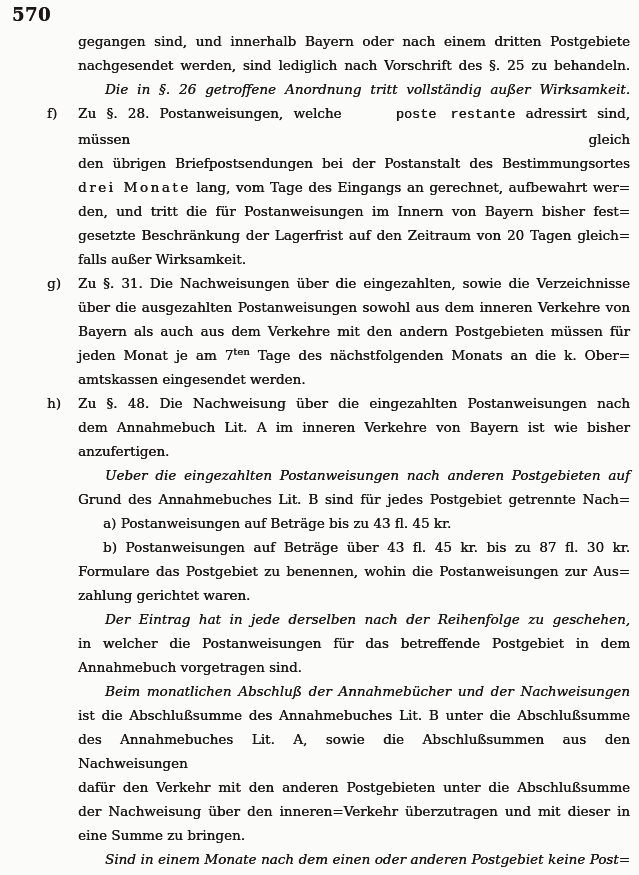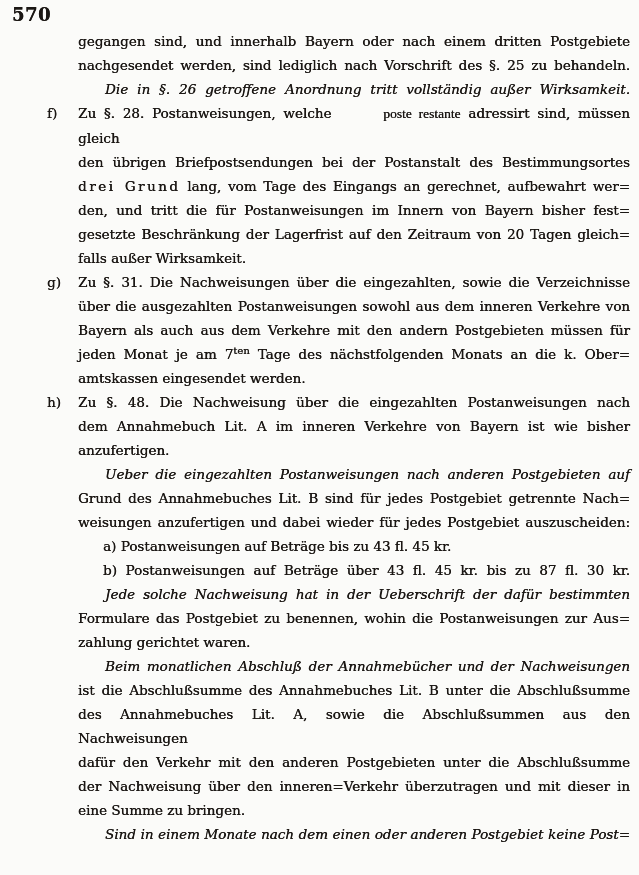--- a/index.html
+++ b/index.html
@@ -39,71 +39,74 @@
   }
   .line.just { text-align: justify; text-align-last: justify; }
   .line.para { padding-left: 27px; font-style: italic; }
   .line.sub  { padding-left: 25px; }
   .hang {
     position: absolute;
     left: -31px;
     top: 0;
   }
   .sperr { letter-spacing: 2.5px; }
-  .roman { font-family: Liberation Serif, serif; margin-left: 44px; }
+  .roman { font-family: Liberation Mono, monospace; margin-left: 44px; }
   sup { font-size: 10px; line-height: 0; }
 </style>
 </head>
 <body>
 
 <div class="sheet">
   <div class="page-number">570</div>
   <div class="text-body">
       <div class="block">
         <div class="line just"><span class="">gegangen sind, und innerhalb Bayern oder nach einem dritten Postgebiete</span></div>
         <div class="line just"><span class="">nachgesendet werden, sind lediglich nach Vorschrift des §. 25 zu behandeln.</span></div>
       </div>
       <div class="block">
         <div class="line para just"><span class="">Die in §. 26 getroffene Anordnung tritt vollständig außer Wirksamkeit.</span></div>
       </div>
       <div class="block">
         <div class="line just"><span class="hang">f)</span><span class="">Zu §. 28. Postanweisungen, welche </span><span class=" roman">poste restante</span><span class=""> adressirt sind, müssen gleich</span></div>
         <div class="line just"><span class="">den übrigen Briefpostsendungen bei der Postanstalt des Bestimmungsortes</span></div>
-        <div class="line just"><span class="sperr">drei Grund</span><span class=""> lang, vom Tage des Eingangs an gerechnet, aufbewahrt wer=</span></div>
+        <div class="line just"><span class="sperr">drei Monate</span><span class=""> lang, vom Tage des Eingangs an gerechnet, aufbewahrt wer=</span></div>
         <div class="line just"><span class="">den, und tritt die für Postanweisungen im Innern von Bayern bisher fest=</span></div>
         <div class="line just"><span class="">gesetzte Beschränkung der Lagerfrist auf den Zeitraum von 20 Tagen gleich=</span></div>
         <div class="line"><span class="">falls außer Wirksamkeit.</span></div>
       </div>
       <div class="block">
         <div class="line just"><span class="hang">g)</span><span class="">Zu §. 31. Die Nachweisungen über die eingezahlten, sowie die Verzeichnisse</span></div>
         <div class="line just"><span class="">über die ausgezahlten Postanweisungen sowohl aus dem inneren Verkehre von</span></div>
         <div class="line just"><span class="">Bayern als auch aus dem Verkehre mit den andern Postgebieten müssen für</span></div>
         <div class="line just"><span class="">jeden Monat je am 7</span><sup class="">ten</sup><span class=""> Tage des nächstfolgenden Monats an die k. Ober=</span></div>
         <div class="line"><span class="">amtskassen eingesendet werden.</span></div>
       </div>
       <div class="block">
         <div class="line just"><span class="hang">h)</span><span class="">Zu §. 48. Die Nachweisung über die eingezahlten Postanweisungen nach</span></div>
         <div class="line just"><span class="">dem Annahmebuch Lit. A im inneren Verkehre von Bayern ist wie bisher</span></div>
         <div class="line"><span class="">anzufertigen.</span></div>
       </div>
       <div class="block">
         <div class="line para just"><span class="">Ueber die eingezahlten Postanweisungen nach anderen Postgebieten auf</span></div>
         <div class="line just"><span class="">Grund des Annahmebuches Lit. B sind für jedes Postgebiet getrennte Nach=</span></div>
-        <div class="line just"><span class="">weisungen anzufertigen und dabei wieder für jedes Postgebiet auszuscheiden:</span></div>
       </div>
       <div class="block">
         <div class="line sub"><span class="inl-label">a)</span> <span class="">Postanweisungen auf Beträge bis zu 43 fl. 45 kr.</span></div>
       </div>
       <div class="block">
         <div class="line sub just"><span class="inl-label">b)</span> <span class="">Postanweisungen auf Beträge über 43 fl. 45 kr. bis zu 87 fl. 30 kr.</span></div>
       </div>
       <div class="block">
-        <div class="line para just"><span class="">Jede solche Nachweisung hat in der Ueberschrift der dafür bestimmten</span></div>
         <div class="line just"><span class="">Formulare das Postgebiet zu benennen, wohin die Postanweisungen zur Aus=</span></div>
         <div class="line"><span class="">zahlung gerichtet waren.</span></div>
+      </div>
+      <div class="block">
+        <div class="line para just"><span class="">Der Eintrag hat in jede derselben nach der Reihenfolge zu geschehen,</span></div>
+        <div class="line just"><span class="">in welcher die Postanweisungen für das betreffende Postgebiet in dem</span></div>
+        <div class="line"><span class="">Annahmebuch vorgetragen sind.</span></div>
       </div>
       <div class="block">
         <div class="line para just"><span class="">Beim monatlichen Abschluß der Annahmebücher und der Nachweisungen</span></div>
         <div class="line just"><span class="">ist die Abschlußsumme des Annahmebuches Lit. B unter die Abschlußsumme</span></div>
         <div class="line just"><span class="">des Annahmebuches Lit. A, sowie die Abschlußsummen aus den Nachweisungen</span></div>
         <div class="line just"><span class="">dafür den Verkehr mit den anderen Postgebieten unter die Abschlußsumme</span></div>
         <div class="line just"><span class="">der Nachweisung über den inneren=Verkehr überzutragen und mit dieser in</span></div>
         <div class="line"><span class="">eine Summe zu bringen.</span></div>
       </div>
       <div class="block">

